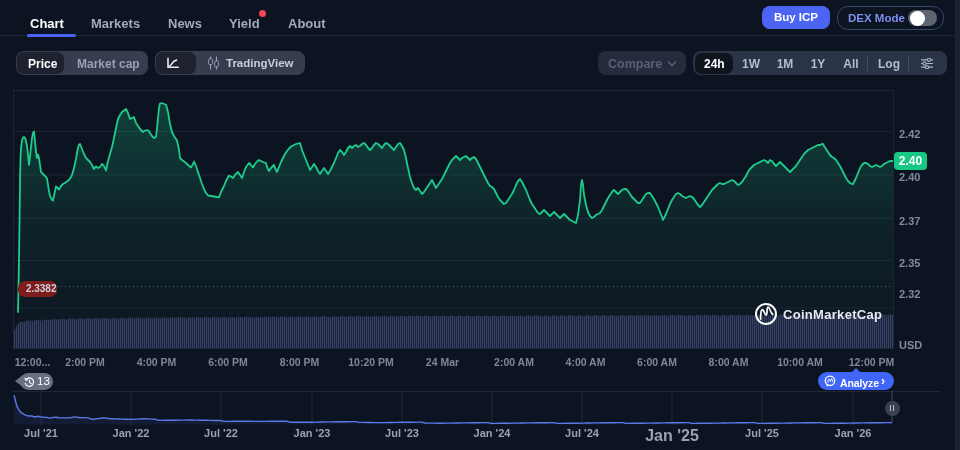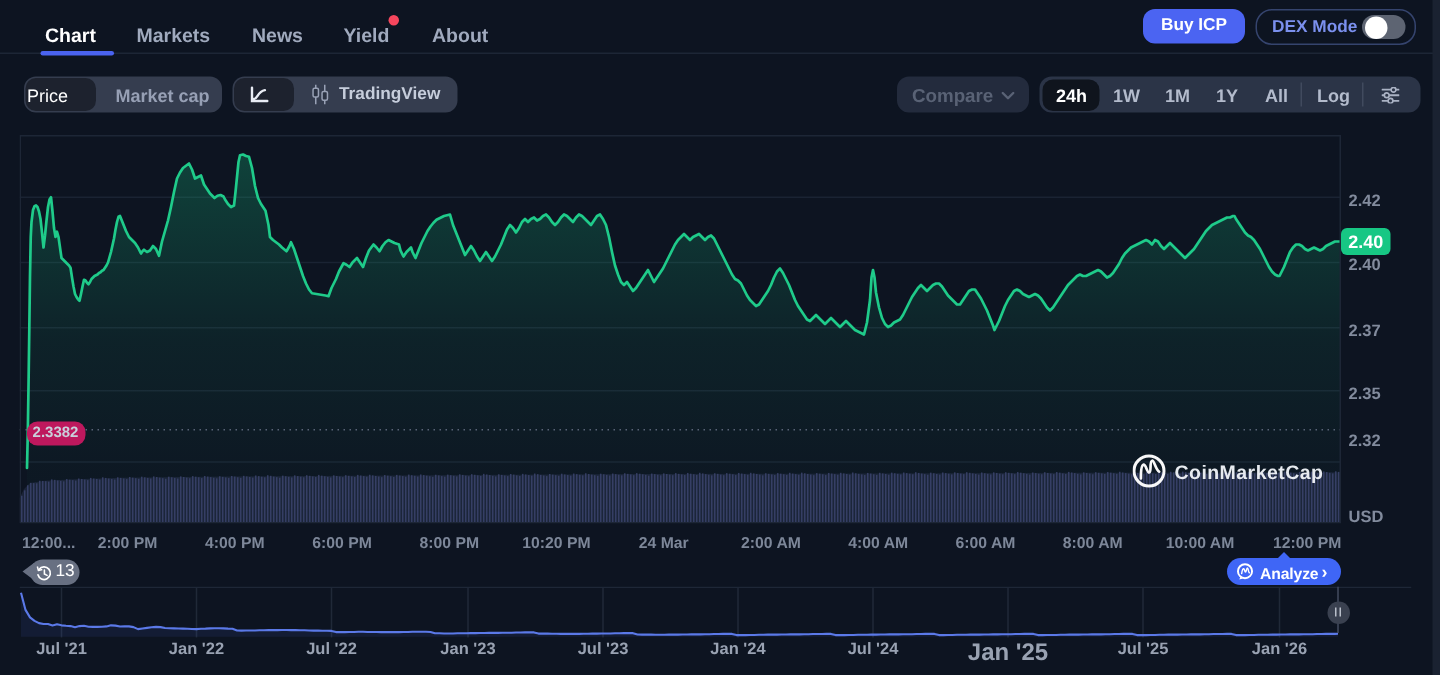--- a/index.html
+++ b/index.html
@@ -20,21 +20,21 @@
 <div class="abs" style="left:762px;top:6px;width:68px;height:23px;background:#4b64f2;border-radius:8px;
      color:#fff;font-size:11.5px;font-weight:700;text-align:center;line-height:23px;">Buy ICP</div>
 
 <div class="abs" style="left:837px;top:6px;width:107px;height:24px;border:1px solid #35446e;border-radius:11px;"></div>
 <div class="abs" style="left:848px;top:12px;font-size:11.5px;font-weight:700;color:#7b90ee;">DEX Mode</div>
 <div class="abs" style="left:908px;top:10px;width:29px;height:16px;background:#5d6472;border-radius:8px;"></div>
 <div class="abs" style="left:909.5px;top:10.5px;width:15px;height:15px;background:#fff;border-radius:50%;"></div>
 
 <div class="abs" style="left:16px;top:51px;width:132px;height:24px;background:#353d4f;border-radius:8px;"></div>
 <div class="abs" style="left:17px;top:52px;width:47px;height:22px;background:#1d222e;border-radius:7px;"></div>
-<div class="abs" style="left:18px;top:56.5px;font-size:12px;font-weight:400;color:#fff;">Price</div>
+<div class="abs" style="left:28px;top:56.5px;font-size:12px;font-weight:700;color:#fff;">Price</div>
 <div class="abs" style="left:77px;top:56.5px;font-size:12px;font-weight:600;color:#97a0b5;">Market cap</div>
 
 <div class="abs" style="left:155px;top:51px;width:150px;height:24px;background:#353d4f;border-radius:8px;"></div>
 <div class="abs" style="left:156px;top:52px;width:40px;height:22px;background:#1d222e;border-radius:7px;"></div>
 <svg class="abs" style="left:166px;top:57px;" width="14" height="12" viewBox="0 0 14 12">
   <path d="M2 1.4 V10.3 H12.2" stroke="#e8ecf4" stroke-width="1.6" fill="none" stroke-linecap="round"></path>
   <path d="M3.2 9 C5.6 9.4 5.6 3.9 10.6 3.1" stroke="#e8ecf4" stroke-width="1.6" fill="none" stroke-linecap="round"></path>
 </svg>
 <svg class="abs" style="left:207px;top:56px;" width="13" height="14" viewBox="0 0 13 14">
   <line x1="3.5" y1="0.5" x2="3.5" y2="13.5" stroke="#99a2b6" stroke-width="1"></line>
@@ -527,22 +527,22 @@
       <rect x="873" y="225.2" width="1" height="33.4"></rect>
       <rect x="875" y="225.6" width="1" height="33.0"></rect>
       <rect x="877" y="224.2" width="1" height="34.4"></rect>
       <rect x="879" y="224.6" width="1" height="34.0"></rect>
     </g>
   <polyline points="5,222 5.5,200 6,168 6.5,132 7,94 7.5,68 8,58 9,50 10,47.5 11,47 12,48 13,51 14,56 15,65 16,75 17,67 18,57 19,48 20,43 21,41.5 22,51 23,62 24,68 25,64.5 26,68 27,75 28,82 29,83 30,84 32,86 33,87 34,88.5 35,95 36,101 37,106 38,108 39,109.5 40,110.5 41,106 42,101 43,96.5 44,97 45,98.5 46,99.5 47,98 48,96 49,95 50,94 51,93.5 52,93 53,92 54,91.5 55,90.5 56,90 57,88.5 58,87 59,85 60,81.5 61,78 62,73.5 63,69 64,63 65,58 66,54.5 67,54 68,56.5 69,59 70,61.5 71,64 72,66 73,68 74,69 75,70 76,71 77,72 78,73.5 79,75 80,77 81,79 82,77.5 83,76.5 85,78 87,77 89,74 91,76 93,80.5 95,71 97,64 99,57 101,48 103,38 105,29 107,25 109,22 111,20.5 113,19 115,23 117,29 119,28 121,27 123,33 125,36 127,39 130,42 132,40.5 134,40 136,41 137,43 139,46 141,48 143,47 144,38 145,28 146,18 147,13.5 149,13 151,14 153,14.5 155,22 157,34 158,38 159,42 161,46 164,50.5 166,60 167,68 169,70 171,71.5 173,73 175,75 178,77.5 180,74 181,71.5 183,76 185,82 187,88 189,94 191,99 193,103 195,105.5 198,106 201,106.5 204,107 206,107.5 208,102 211,96 213,91 216,85.5 218,86.5 220,88 222,85 225,82 227,85 229,88 231,82 233,77 236,73 238,75 240,77.5 242,74 244,71.5 246,70 248,71 250,72 253,73 254,77 256,81 258,78 261,75 262,78 264,82 266,77 268,72 270,68 272,64 274,61 276,58.5 278,56.5 281,55 283,54 285,53.5 287,53 289,60 291,65 293,70 295,75 297,80 299,77 301,74 303,77 305,81 307,84 309,81 311,78 313,81 315,84 317,81 319,77 321,73 323,68 325,63 327,60 329,62 331,65 333,62 335,58 337,56 339,58 341,56 343,55 345,57 347,56 349,54 351,53 353,55 355,58 357,60 359,58 361,55 363,53 365,54 367,56 369,58 371,55 373,53 375,54 377,56 379,58 381,60 383,57 385,54 387,53 389,56 391,60 393,68 395,78 397,87 399,93 401,98 403,100 405,98 407,101 409,104 411,102 413,99 415,96 417,93 419,90 421,94 423,98 425,95 427,92 429,89 431,85 433,81 435,77 437,73 439,70 441,68 443,66 445,68 447,70 449,68 451,67 453,66 455,68 457,70 459,68 461,67 463,69 465,73 467,77 469,81 471,85 473,89 475,93 477,96 479,97 481,99 483,103 485,107 487,110 489,112 491,114 493,113 495,110 497,107 499,104 501,100 503,95 505,91 507,89 509,92 511,96 513,100 515,105 517,110 519,114 521,117 523,120 525,123 527,124 529,122 531,120 533,122 535,124 537,126 539,124 541,122 543,124 545,126 547,128 549,126 551,124 553,126 555,128 557,130 559,131 561,132 563,133 565,125 567,110 568,95 569,90 570,95 571,105 573,115 575,122 577,126 579,128 581,127 583,125 585,124 587,123 589,120 591,116 593,112 595,108 597,105 599,102 601,100 603,102 605,104 607,102 609,100 611,99 613,99 615,101 617,104 619,107 621,109 623,111 625,113 627,113 629,110 631,107 633,104 635,103 637,103 639,106 641,109 643,113 645,117 647,122 649,127 650,130 651,128 653,124 655,119 657,114 659,110 661,107 663,104 665,103 667,104 669,106 671,107 673,108 675,107 677,106 679,107 681,109 683,112 685,115 687,117 689,115 691,112 693,109 695,106 697,103 699,100 701,98 703,96 705,94 707,93 709,94 711,94 713,93 715,92 717,91 719,90 721,91 723,93 725,95 727,94 729,92 731,89 733,86 735,82 737,79 739,77 741,75 743,74 745,73 747,72 749,71 751,70 753,71 755,73 757,70 759,71 761,74 763,76 765,74 767,72 769,74 771,76 773,78 775,80 777,82 779,80 781,78 783,76 785,73 787,70 789,67 791,64 793,62 795,60 797,59 799,58 801,57 803,56 805,55 807,55 809,54 810,54 811,56 813,59 815,62 817,65 819,67 821,68 823,70 825,73 827,76 829,80 831,84 833,88 835,91 837,93 839,94 840,94 841,92 843,88 845,83 847,78 849,75 851,73 853,73 855,74 857,76 859,77 861,76 863,75 865,76 867,77 869,76 871,74 873,73 875,72 877,71 879,71 881,71" fill="none" stroke="#1fcb8a" stroke-width="1.8" stroke-linejoin="round" stroke-linecap="round"></polyline>
   <line x1="0" y1="196.5" x2="881" y2="196.5" stroke="#5a6478" stroke-width="1" stroke-dasharray="1 3"></line>
   <rect x="0.5" y="0.5" width="880" height="258" fill="none" stroke="#1d2636" stroke-width="1"></rect>
 </svg>
 
-<div class="abs" style="left:17.5px;top:281px;width:39px;height:16px;background:#be185d;border-radius:7px;
-     font-size:10px;font-weight:700;color:#c9cfdb;line-height:16px;text-align:center;">2.3382</div>
+<div class="abs" style="left:17.5px;top:281px;width:39px;height:16px;background:#7f1d1d;border-radius:7px;
+     font-size:10px;font-weight:700;color:#c9cfdb;line-height:16px;text-align:right;">2.3382</div>
 
 <div class="abs" style="left:894px;top:152px;width:33px;height:18px;background:#17c784;border-radius:4px;
      color:#fff;font-size:12px;font-weight:700;text-align:center;line-height:18px;">2.40</div>
 
 <div style="position:absolute;left:899px;top:127.5px;font-size:11px;font-weight:600;color:#828b9d;line-height:13px;">2.42</div>
 <div style="position:absolute;left:899px;top:171.0px;font-size:11px;font-weight:600;color:#828b9d;line-height:13px;">2.40</div>
 <div style="position:absolute;left:899px;top:214.5px;font-size:11px;font-weight:600;color:#828b9d;line-height:13px;">2.37</div>
 <div style="position:absolute;left:899px;top:256.5px;font-size:11px;font-weight:600;color:#828b9d;line-height:13px;">2.35</div>
 <div style="position:absolute;left:899px;top:288px;font-size:11px;font-weight:600;color:#828b9d;line-height:13px;">2.32</div>
 <div style="position:absolute;left:899px;top:339.0px;font-size:11px;font-weight:600;color:#828b9d;line-height:13px;">USD</div>

